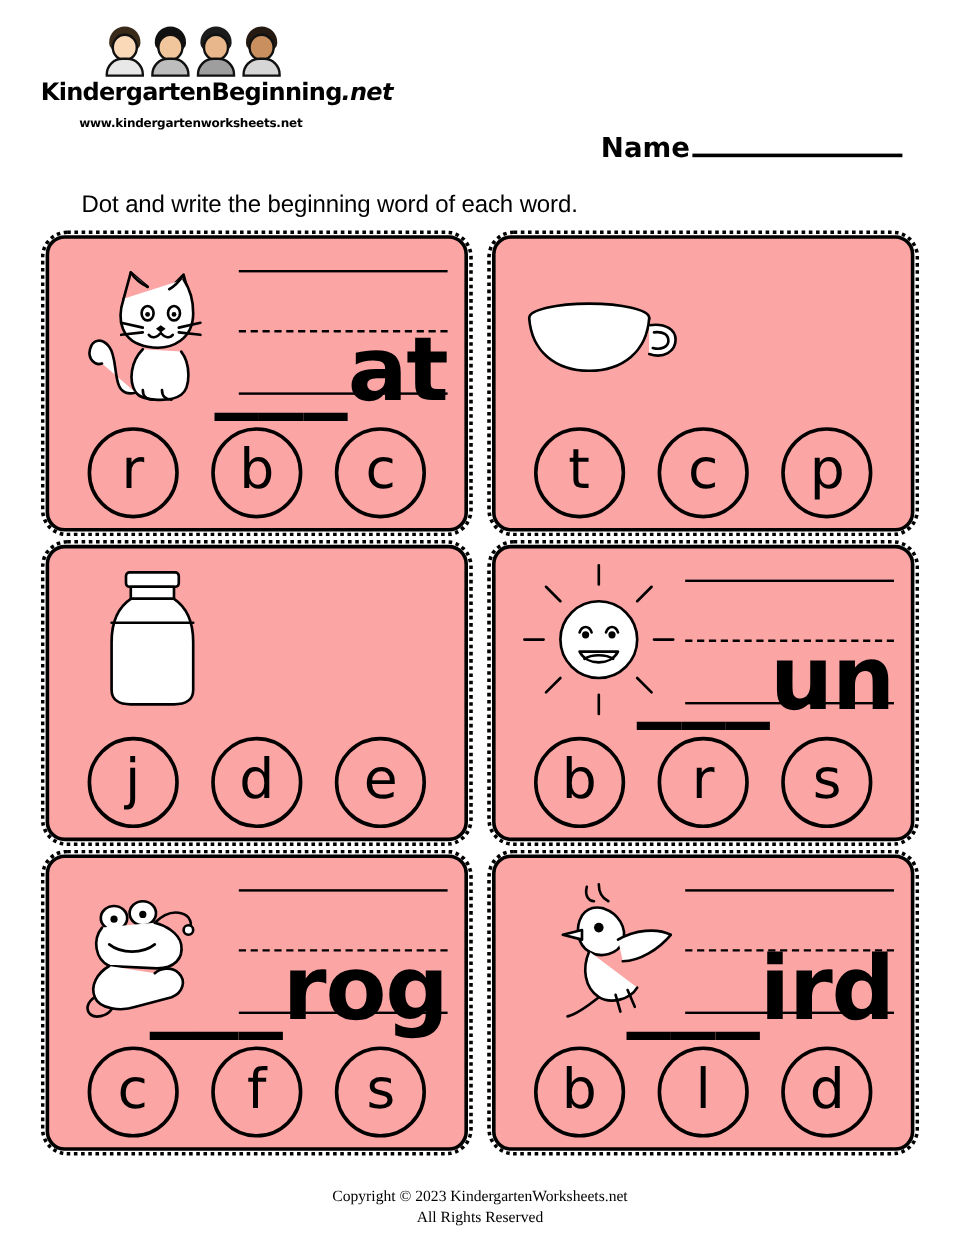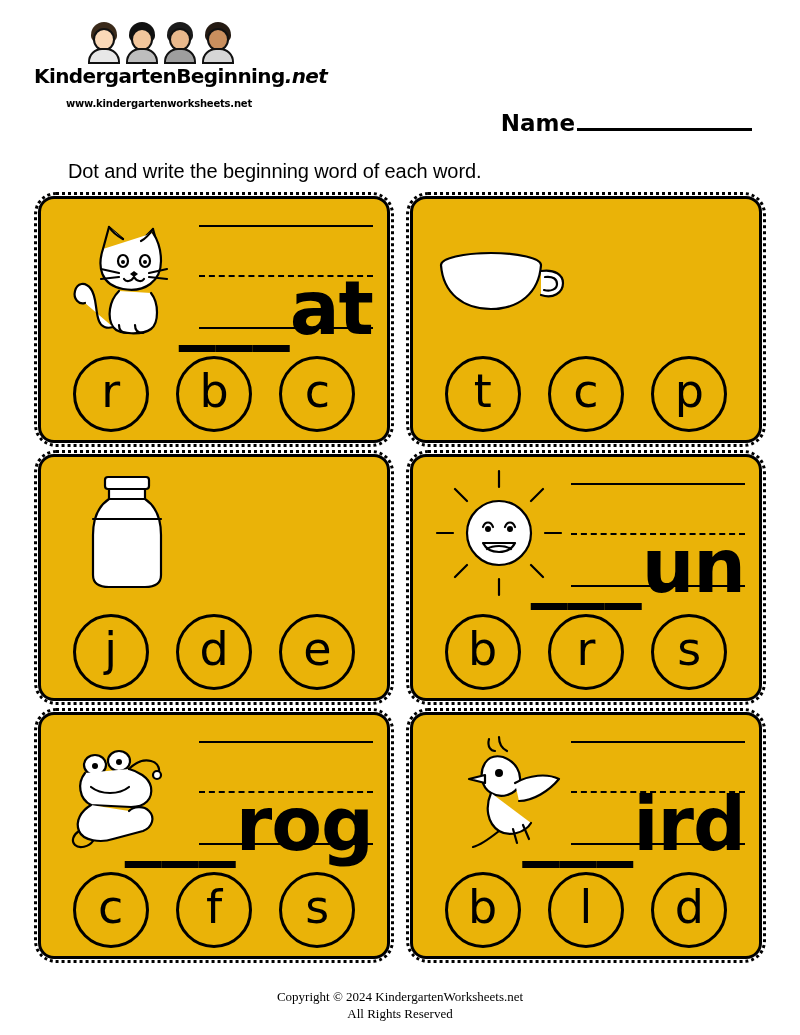--- a/index.html
+++ b/index.html
@@ -148,21 +148,21 @@
     grid-template-rows: 250px 250px 250px;
     gap: 8px 20px;
   }
   .card {
     position: relative;
     box-sizing: border-box;
     width: 352px;
     height: 247px;
     border: 3px solid #000;
     border-radius: 16px;
-    background: #eab308;
+    background: #fca5a5;
   }
   .card::before {
     content: "";
     position: absolute;
     left: -7px; top: -7px; right: -7px; bottom: -7px;
     border: 3px dotted #000;
     border-radius: 22px;
     pointer-events: none;
   }
   .card-top {
@@ -477,15 +477,15 @@
     <div class="choices">
       <div class="choice">b</div>
       <div class="choice">l</div>
       <div class="choice">d</div>
     </div>
   </div>
 
 </div>
 
 <div class="footer">
-  <div>Copyright © 2024 KindergartenWorksheets.net</div>
+  <div>Copyright © 2023 KindergartenWorksheets.net</div>
   <div>All Rights Reserved</div>
 </div>
 
 </body></html>

